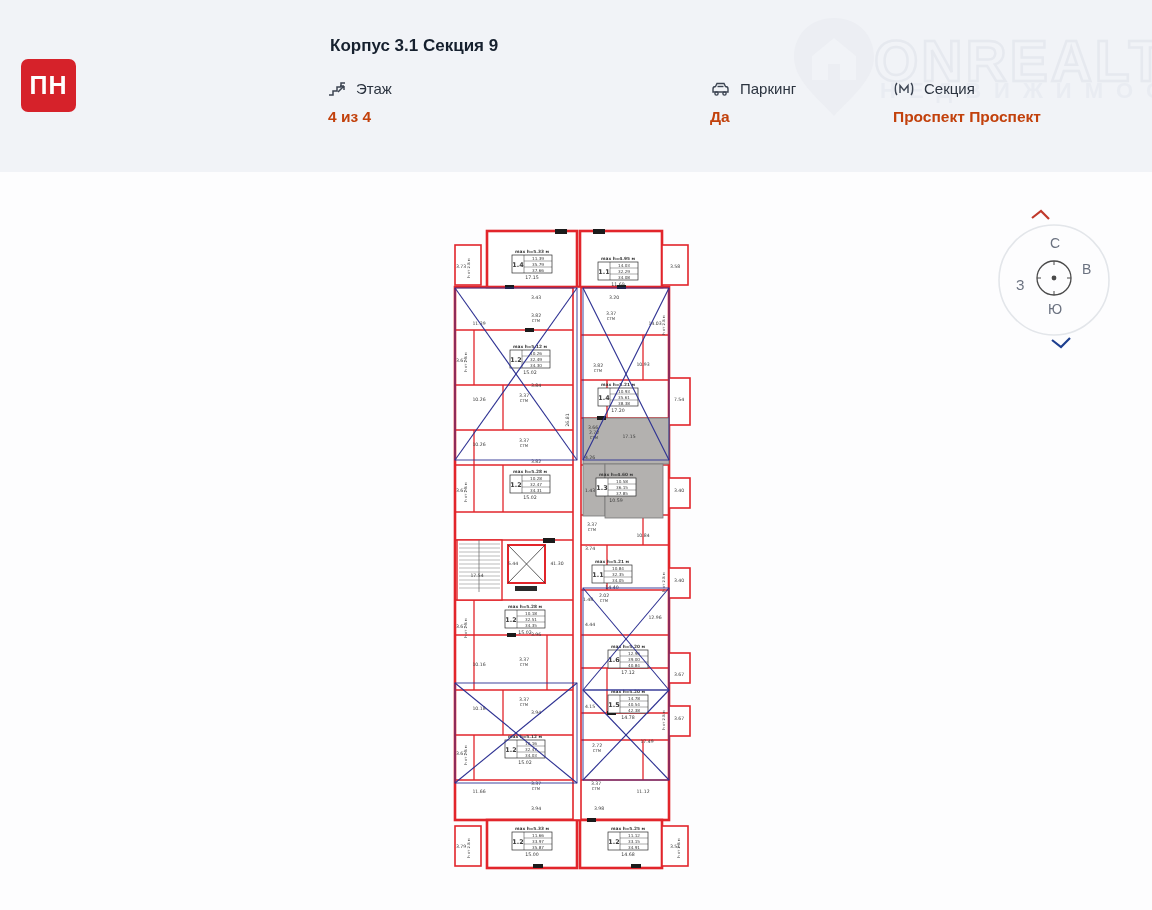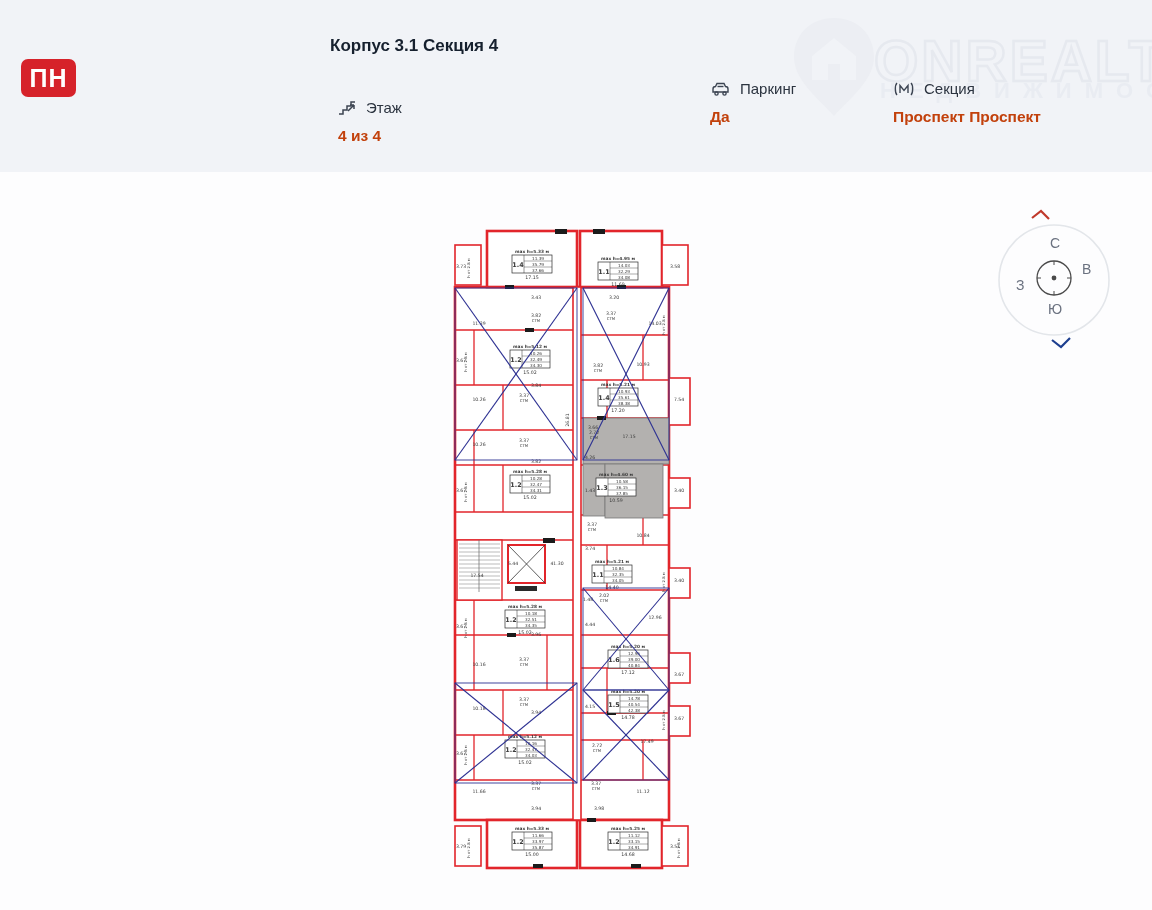--- a/index.html
+++ b/index.html
@@ -1,29 +1,29 @@
 <!DOCTYPE html>
 <html><head>
 <meta charset="utf-8">
 <style>
   * { margin:0; padding:0; box-sizing:border-box; }
   html,body { width:1152px; height:910px; background:#fdfdfe; font-family:"Liberation Sans",sans-serif; overflow:hidden; }
   .page { position:relative; width:1152px; height:910px; }
 
   
   .header { position:absolute; left:0; top:0; width:1152px; height:172px; background:#f1f3f7; overflow:hidden; }
-  .logo-mark { position:absolute; left:21px; top:59px; width:55px; height:38px; background:#d6222a; border-radius:7px;
+  .logo-mark { position:absolute; left:21px; top:59px; width:55px; height:53px; background:#d6222a; border-radius:7px;
                display:flex; align-items:center; justify-content:center; color:#fff; font-weight:bold; font-size:25px; letter-spacing:1px; }
   .logo-text { position:absolute; left:88px; top:62px; font-weight:bold; font-size:21px; line-height:24px; color:#1c2532; }
   .page-title { position:absolute; left:330px; top:36px; font-size:17px; font-weight:bold; color:#16202e; }
   .info-item { position:absolute; top:80px; }
   .info-label { display:flex; align-items:center; gap:9px; font-size:15px; color:#2c3440; }
   .info-label svg { flex:0 0 auto; }
   .info-value { margin-top:11px; font-weight:bold; font-size:15.5px; color:#c2410c; }
-  .i-eta { left:338px;margin-top:19px; } .i-num { left:487px; } .i-park { left:710px; } .i-metro { left:893px; }
+  .i-eta { left:328px; } .i-num { left:487px; } .i-park { left:710px; } .i-metro { left:893px; }
 
   
   .watermark { position:absolute; left:788px; top:14px; width:364px; height:110px; pointer-events:none; }
   .wm-brand { position:absolute; left:86px; top:14px; font-size:57px; font-weight:800; letter-spacing:3px;
               color:transparent; -webkit-text-stroke:2.5px #e6e9ef; }
   .wm-sub { position:absolute; left:92px; top:64px; font-size:22px; font-weight:bold; letter-spacing:13px; color:#e9ecf2; }
   .wm-pin { position:absolute; left:0; top:0; }
 
   
   .plan { position:absolute; left:447px; top:228px; width:248px; height:645px; }
@@ -42,21 +42,21 @@
 
     <div class="watermark">
       <svg class="wm-pin" width="92" height="106" viewBox="0 0 92 106">
         <path d="M46 4 C22 4 6 21 6 43 C6 66 30 84 46 102 C62 84 86 66 86 43 C86 21 70 4 46 4 Z
                  M46 24 L68 42 V66 H52 V50 H40 V66 H24 V42 Z" fill="#eceef3" fill-rule="evenodd"></path>
       </svg>
       <div class="wm-brand">ONREALT</div>
       <div class="wm-sub">НЕДВИЖИМОСТЬ</div>
     </div>
 
-    <h1 class="page-title">Корпус 3.1 Секция 4</h1>
+    <h1 class="page-title">Корпус 3.1 Секция 9</h1>
 
     <div class="info-item i-eta">
       <div class="info-label">
         <svg width="19" height="17" viewBox="0 0 19 17" fill="none" stroke="#3c4452" stroke-width="1.5">
           <path d="M1 15 H5 V11 H9 V7 H13 V3 H17"></path>
             <path d="M10 12 L16 6 M16 6 v4 M16 6 h-4"></path>
         </svg>
         <span>Этаж</span>
       </div>
       <div class="info-value">4 из 4</div>

